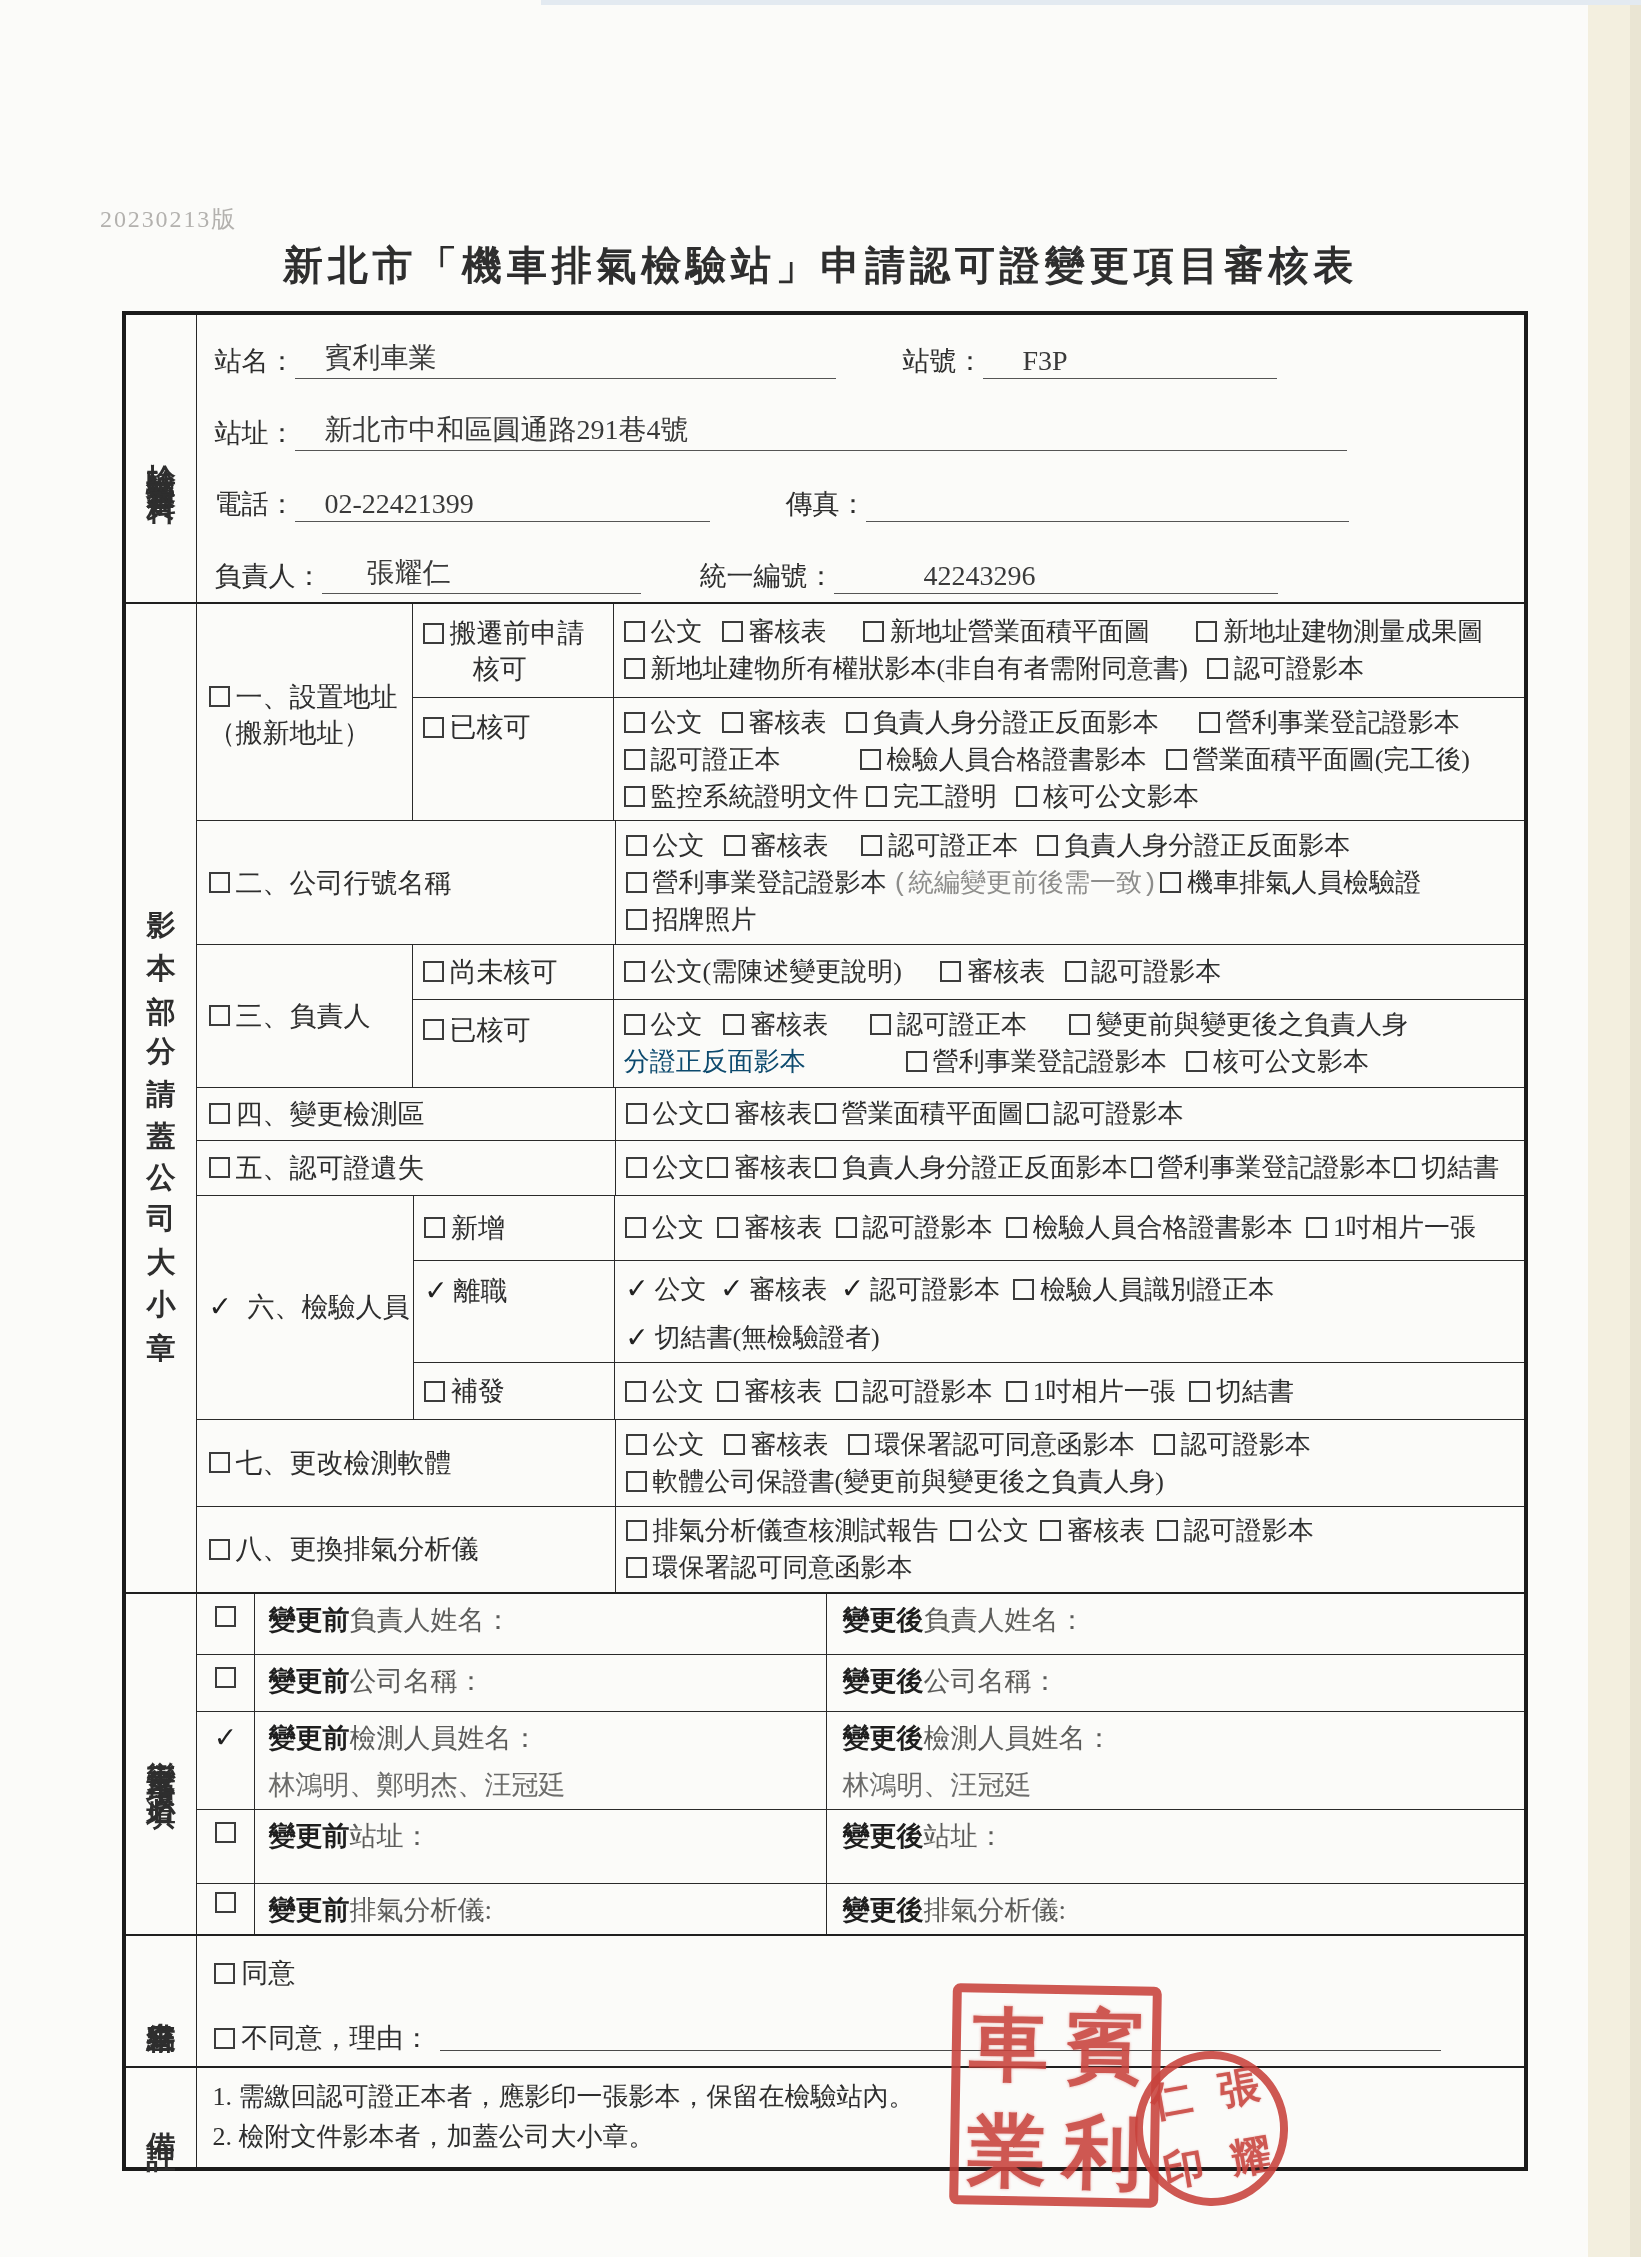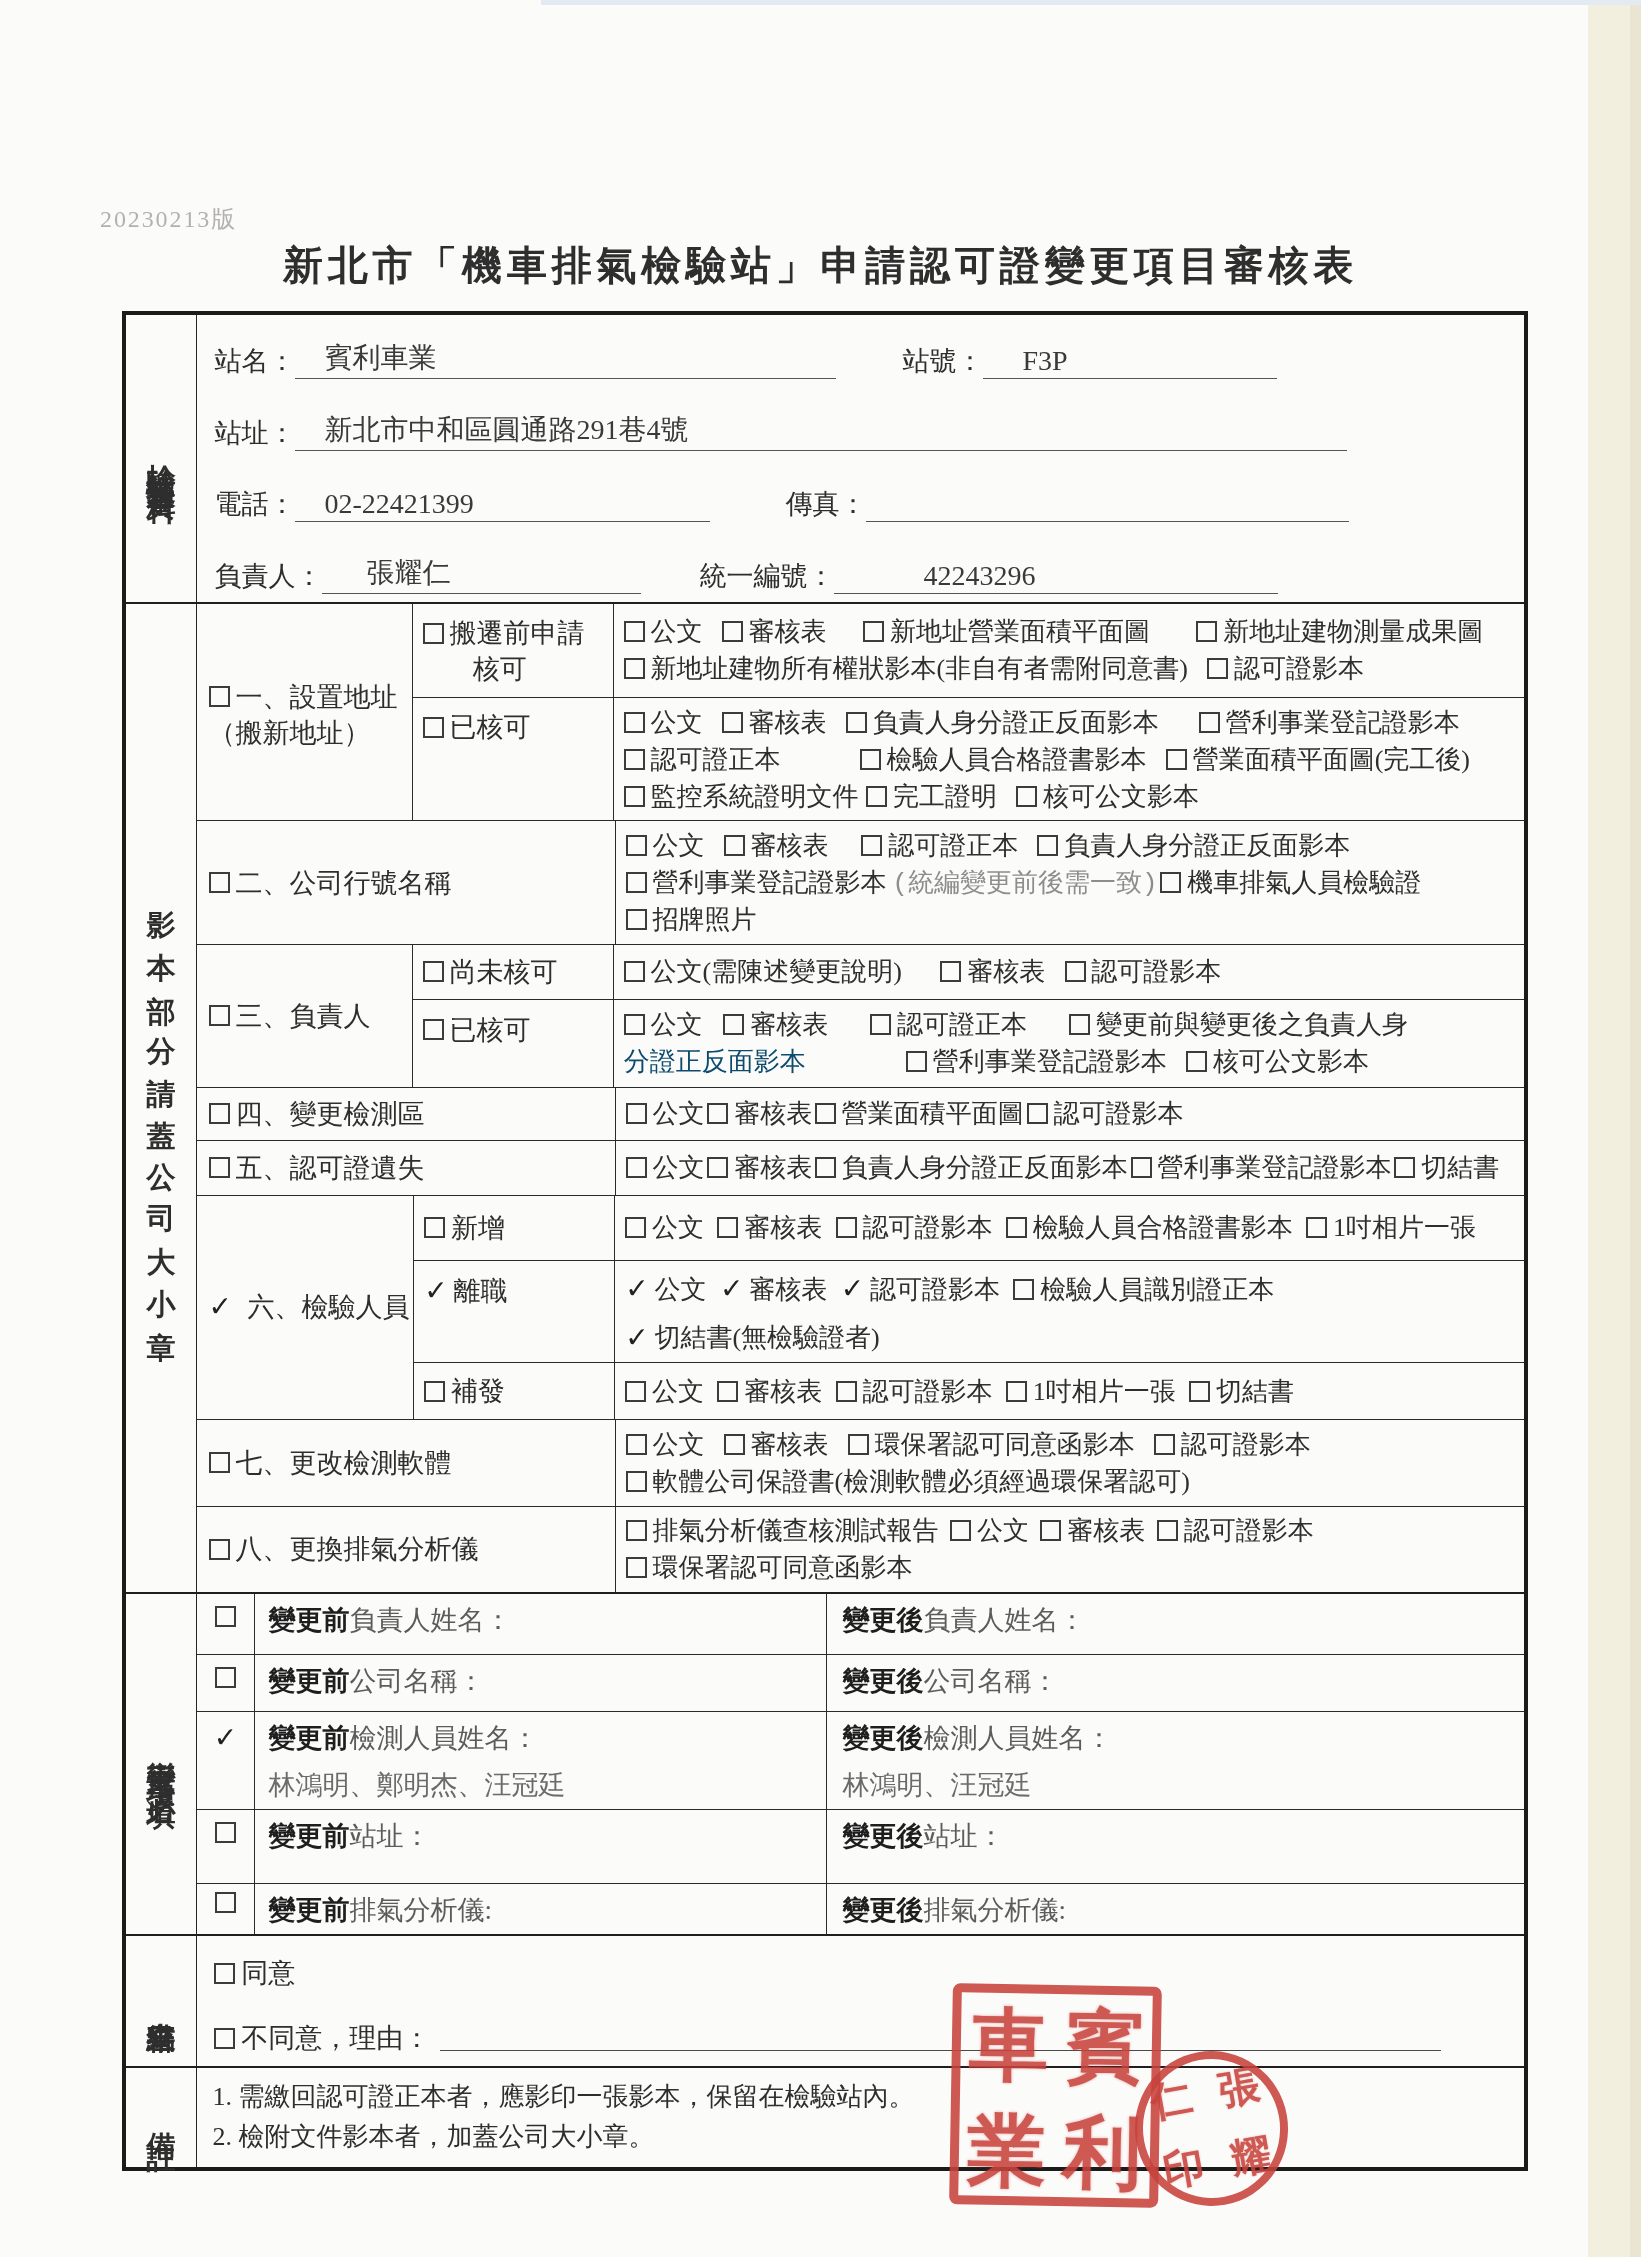--- a/index.html
+++ b/index.html
@@ -551,21 +551,21 @@
                   <span>環保署認可同意函影本</span>
                 </span>
               <span class="cb">
                   <span class="bx"></span>
                   <span>認可證影本</span>
                 </span>
             </div>
             <div class="dline">
               <span class="cb">
                   <span class="bx"></span>
-                  <span>軟體公司保證書(檢測軟體必須經過環保署認可)</span>
+                  <span>軟體公司保證書(變更前與變更後之負責人身)</span>
                 </span>
             </div>
           </div>
         </div>
 
         <div class="crow" style="min-height:75px">
           <div class="icell wide">
             <span class="cb">
               <span class="bx"></span>
               <span>八、更換排氣分析儀</span>

